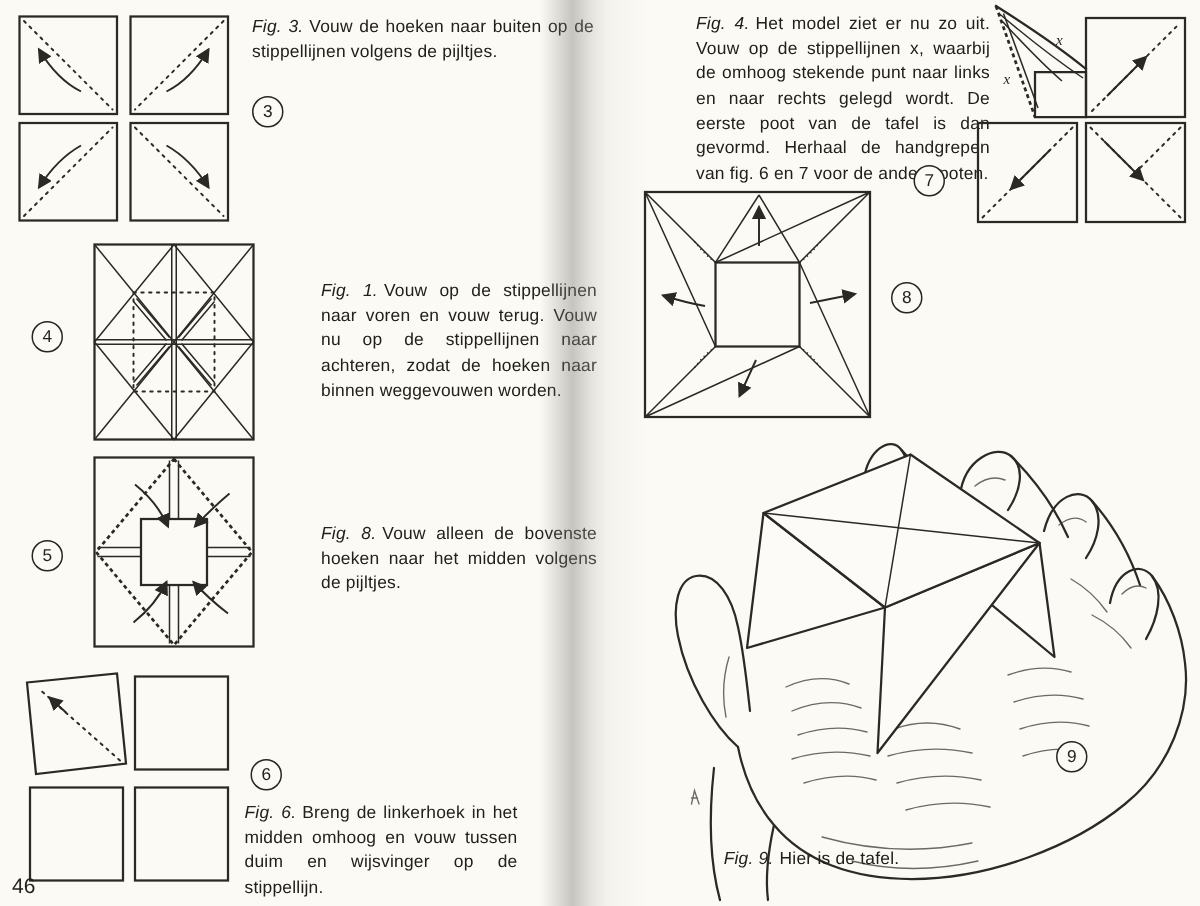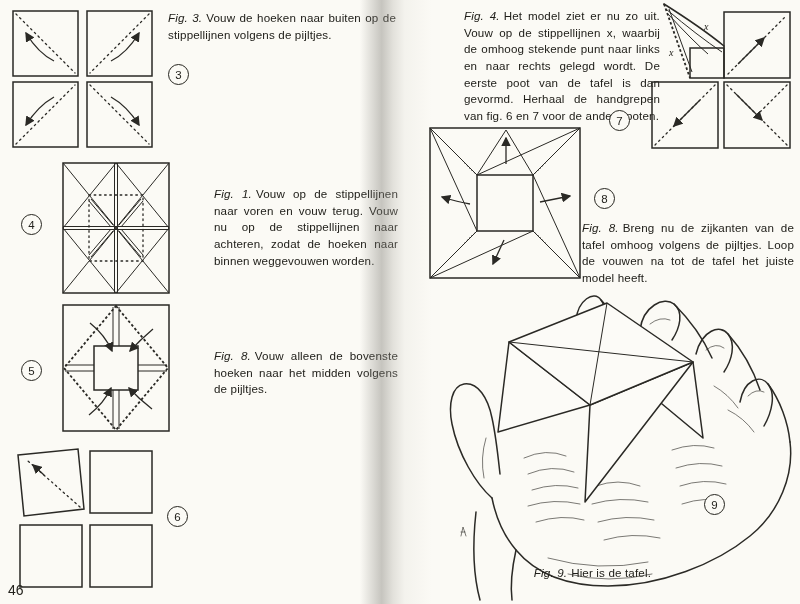--- a/index.html
+++ b/index.html
@@ -129,20 +129,23 @@
       <rect class="ln" x="12" y="79" width="62" height="62"></rect>
       <rect class="ln" x="82" y="79" width="62" height="62"></rect>
     </g>
     <g>
       <path class="dot" d="M72,61 L20,15"></path>
       <path class="arr" d="M36,29 L25,19" marker-end="url(#ah)"></path>
     </g>
   </svg>
 
   <div class="badge" style="left:167px;top:506px">6</div>
+  <div class="caption" style="left:163px;top:534px;width:182px">
+    <span class="figlabel">Fig. 6.</span><span>Breng de linkerhoek in het midden omhoog en vouw tussen duim en wijsvinger op de stippellijn.</span>
+  </div>
 
   <div class="pagenum" style="left:8px;top:582px">46</div>
 
   <div class="gutter"></div>
 
   <div class="caption" style="left:464px;top:8px;width:196px">
     <span class="figlabel">Fig. 4.</span><span>Het model ziet er nu zo uit. Vouw op de stippellijnen x, waarbij de omhoog stekende punt naar links en naar rechts gelegd wordt. De eerste poot van de tafel is dan gevormd. Herhaal de handgrepen van fig. 6 en 7 voor de andere poten.</span>
   </div>
   <div class="badge" style="left:609px;top:110px">7</div>
 
@@ -186,23 +189,20 @@
     </g>
     <g>
       <path class="arr" d="M82,52 L82,26" marker-end="url(#ah)"></path>
       <path class="arr" d="M46,92 Q34,90 18,85" marker-end="url(#ah)"></path>
       <path class="arr" d="M116,90 L146,84" marker-end="url(#ah)"></path>
       <path class="arr" d="M80,128 L69,152" marker-end="url(#ah)"></path>
     </g>
   </svg>
 
   <div class="badge" style="left:594px;top:188px">8</div>
-  <div class="caption" style="left:582px;top:220px;width:212px">
-    <span class="figlabel">Fig. 8.</span><span>Breng nu de zijkanten van de tafel omhoog volgens de pijltjes. Loop de vouwen na tot de tafel het juiste model heeft.</span>
-  </div>
 
   <svg style="left:428px;top:288px" width="372" height="312" viewBox="0 0 372 312">
 
     <g>
       <path class="sketch" d="M148,32 C150,12 166,2 173,12 C179,20 177,28 172,36"></path>
       <path class="sketch" d="M173,12 C190,30 200,44 206,56"></path>
       <path class="sketch" d="M212,42 C215,18 236,8 246,16 C256,24 252,40 244,52"></path>
       <path class="sketch" d="M246,16 C264,34 276,52 284,70"></path>
       <path class="sketch" d="M268,66 C274,42 292,36 300,46 C308,56 304,72 296,84"></path>
       <path class="sketch" d="M300,46 C316,64 326,84 332,102"></path>
@@ -227,19 +227,19 @@
     <g>
       <polygon class="facet" points="81,54 162,117 70,144"></polygon>
       <polygon class="facet" points="265,74 210,96 275,150"></polygon>
       <polygon class="facet" points="162,117 265,74 157,214"></polygon>
       <polygon class="facet" points="81,54 179,15 265,74 162,117"></polygon>
       <path class="thin" d="M81,54 L265,74 M179,15 L162,117"></path>
     </g>
   </svg>
 
   <div class="badge" style="left:704px;top:494px">9</div>
-  <div class="caption" style="left:431px;top:565px;width:220px;text-align:right">
+  <div class="caption" style="left:431px;top:565px;width:220px;text-align:center">
     <span class="figlabel">Fig. 9.</span><span>Hier is de tafel.</span>
   </div>
 
   <div class="pagenum" style="left:774px;top:602px">47</div>
 
 </div>
 
 </body></html>

